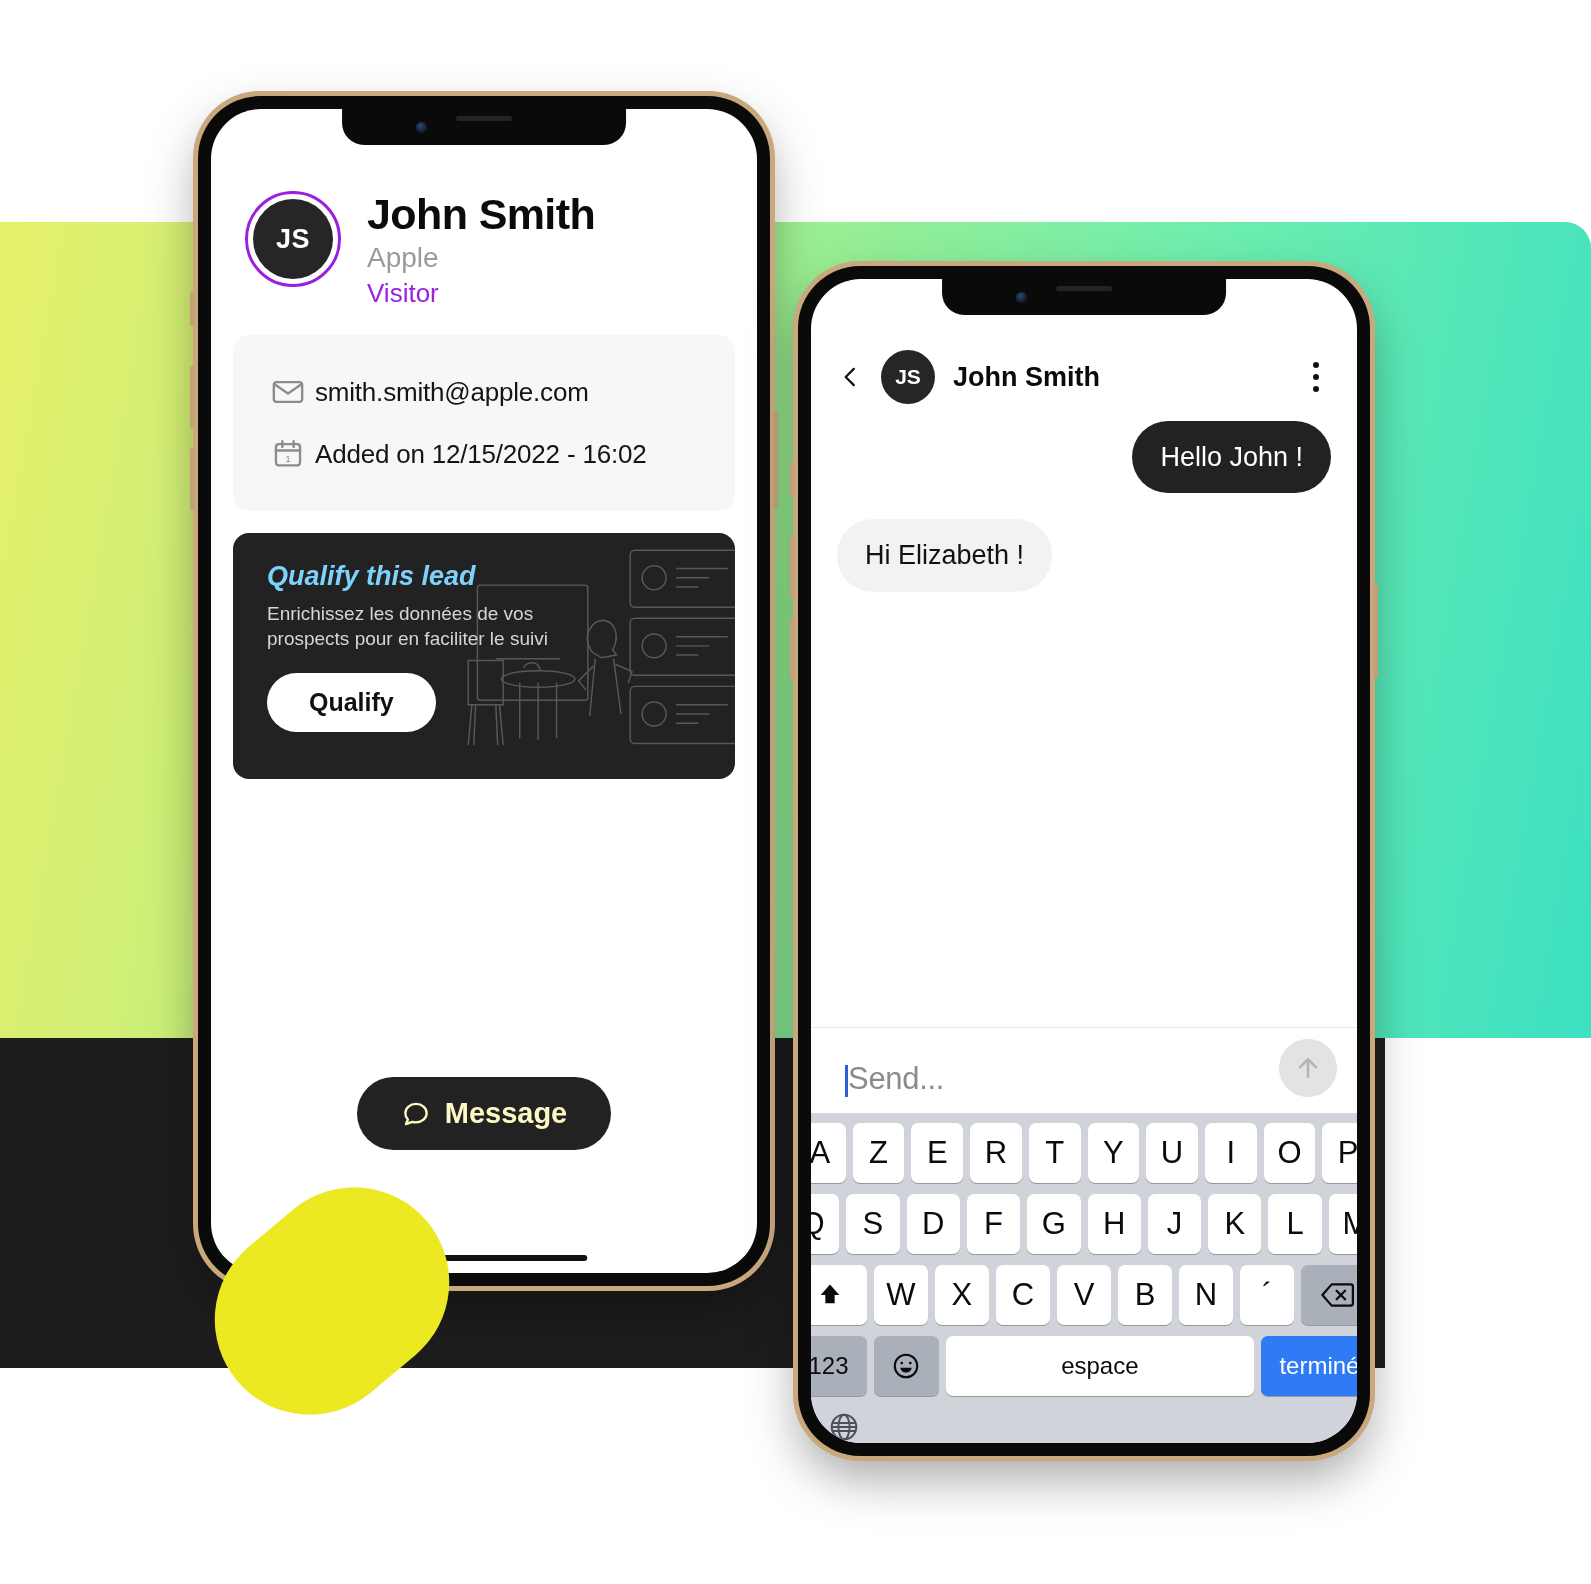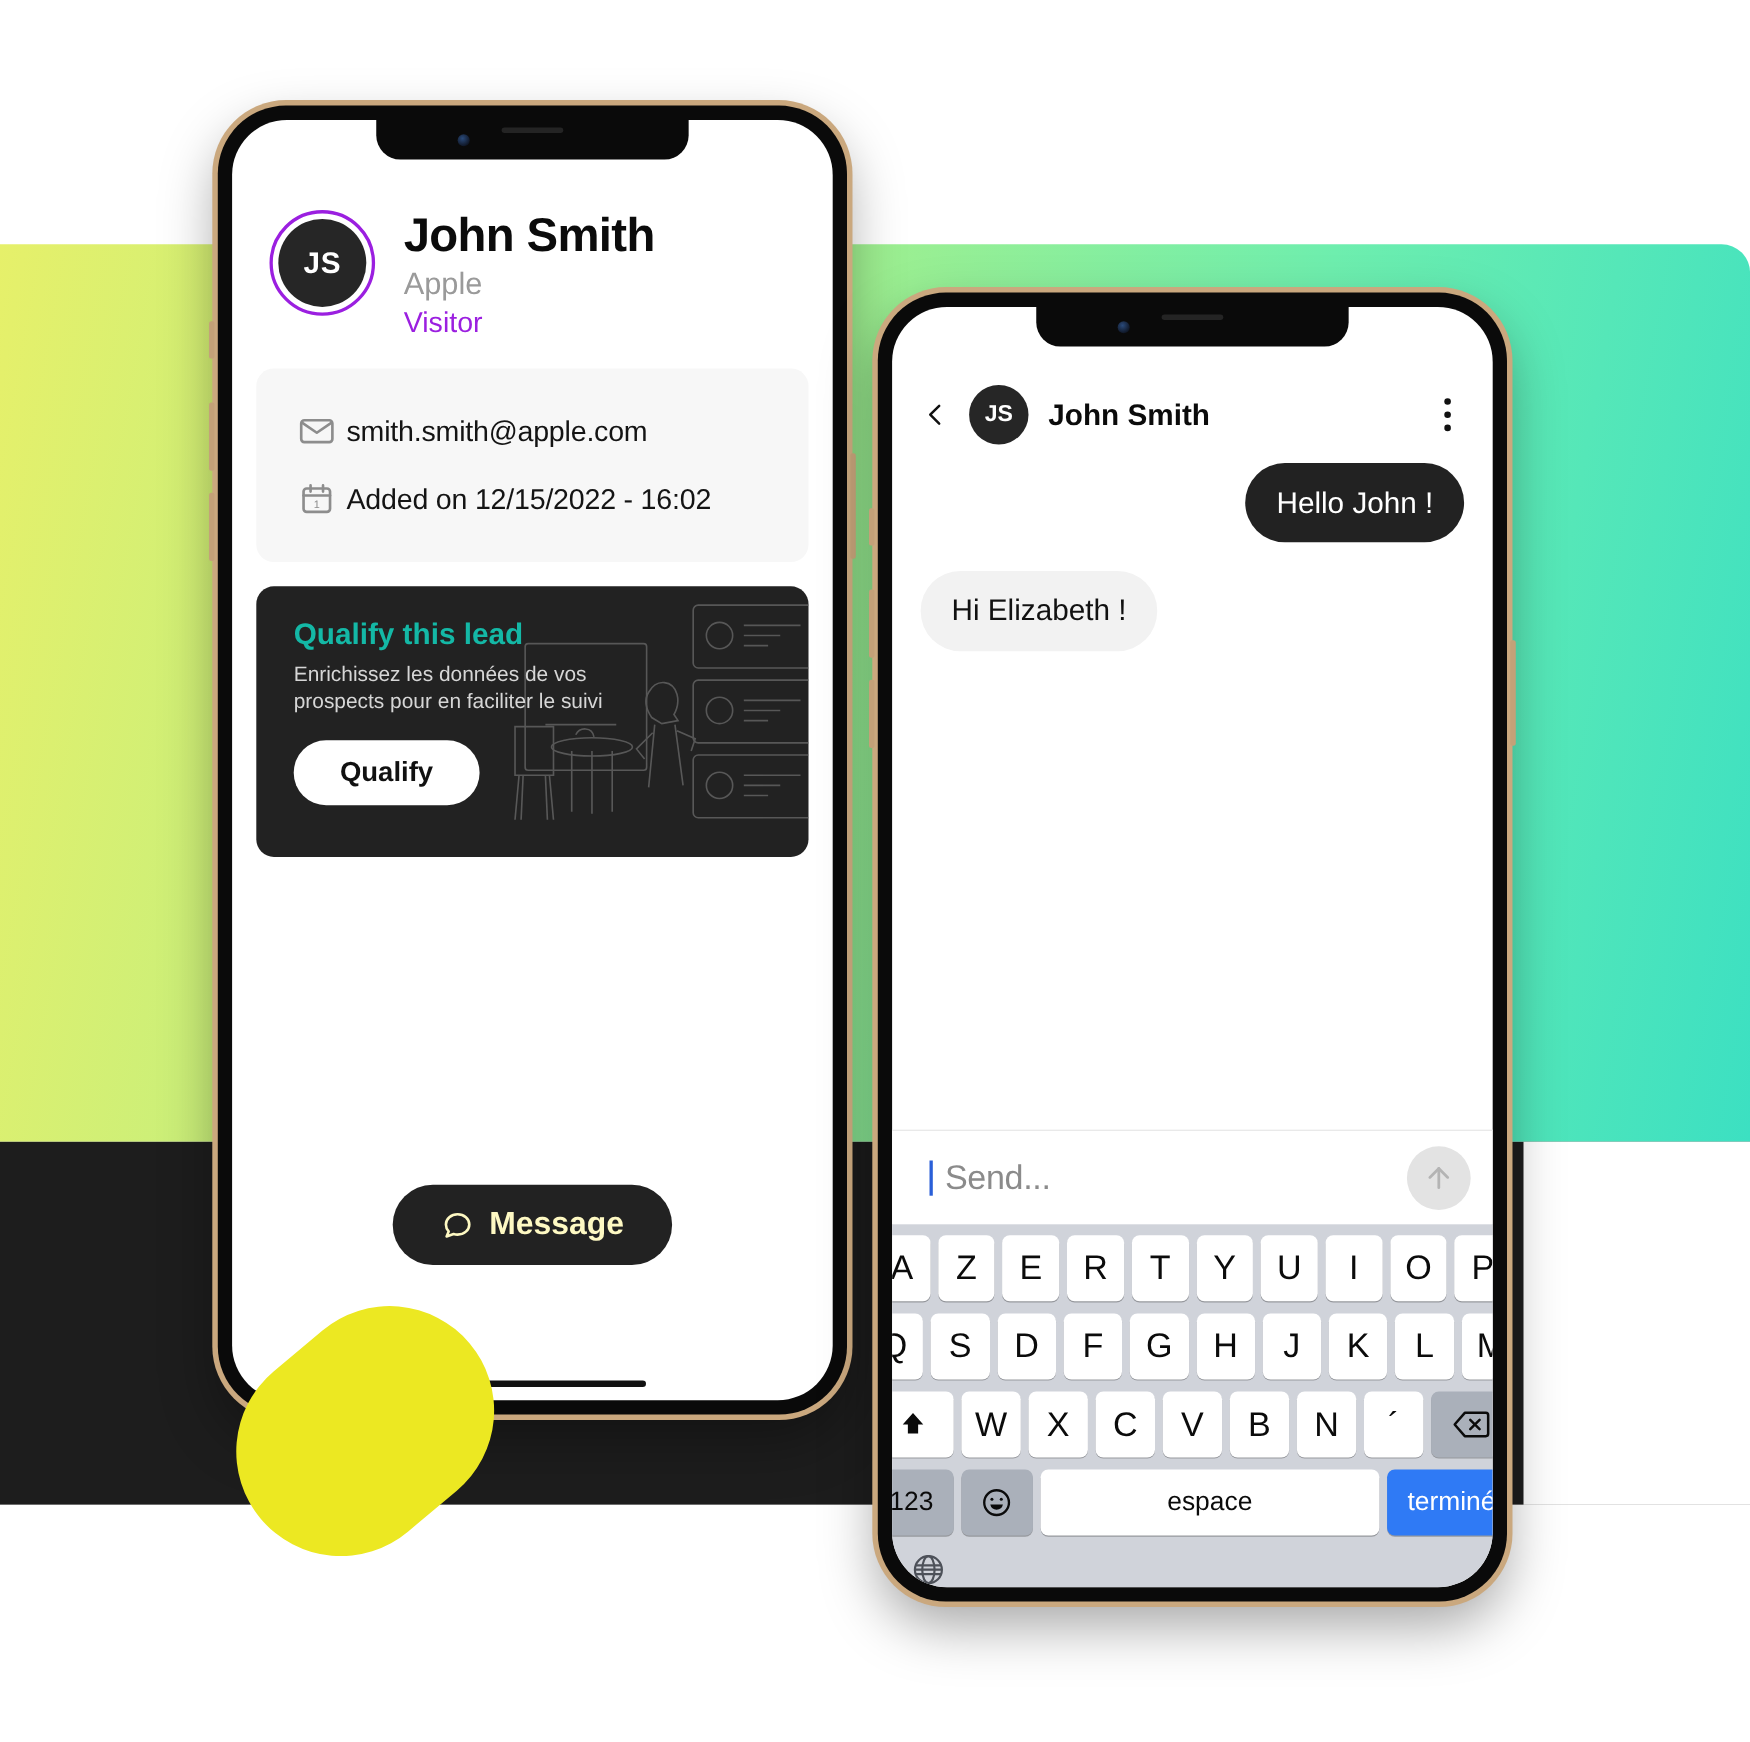--- a/index.html
+++ b/index.html
@@ -128,21 +128,21 @@
 
   .qualify-card {
     position: relative;
     margin: 22px 22px 0 22px;
     background: #222222;
     border-radius: 16px;
     height: 246px;
     overflow: hidden;
   }
   .qualify-inner { position: relative; z-index: 3; padding: 28px 0 0 34px; width: 66%; }
-  .qualify-title { color: #14b8a6; font-size: 27px; font-weight: 700; }
+  .qualify-title { color: #7dd3fc; font-size: 27px; font-weight: 700; font-style: italic; }
   .qualify-sub { color: #d6d6d6; font-size: 19px; line-height: 1.32; margin-top: 9px; }
   .qualify-btn {
     margin-top: 22px;
     display: inline-flex; align-items: center; justify-content: center;
     background: #fff; color: #111;
     font-size: 25px; font-weight: 700;
     border-radius: 40px; padding: 15px 42px;
     border: none; cursor: pointer;
   }
   .qualify-art { position: absolute; right: 0; bottom: 0; width: 55%; height: 100%; z-index: 1; opacity: .9; }
@@ -179,21 +179,21 @@
 
   .chat-body { flex: 1 1 auto; padding: 18px 26px 0 26px; display:flex; flex-direction:column; gap: 26px; }
   .bubble { max-width: 74%; font-size: 27px; line-height: 1.2; padding: 20px 28px; border-radius: 36px; }
   .bubble.out { align-self: flex-end; background: #222222; color: #fff; }
   .bubble.in  { align-self: flex-start; background: #f2f2f2; color: #111; }
 
   .chat-input-bar {
     flex: 0 0 auto;
     border-top: 1px solid #e4e4e4;
     padding: 16px 20px 16px 34px;
-    display: flex; align-items: center; gap: 11px;
+    display: flex; align-items: flex-end; gap: 0;
     background: #fff;
     height: 86px;
   }
   .caret { width: 3px; height: 32px; background: #2a5fd8; flex: 0 0 3px; }
   .chat-placeholder { font-size: 31px; color: #8b8b8b; flex: 1; letter-spacing: -0.3px; }
   .send-btn {
     width: 58px; height: 58px; border-radius: 50%;
     background: #e3e3e3; border: none; cursor: pointer;
     display:flex; align-items:center; justify-content:center;
     color: #b4b4b4;

